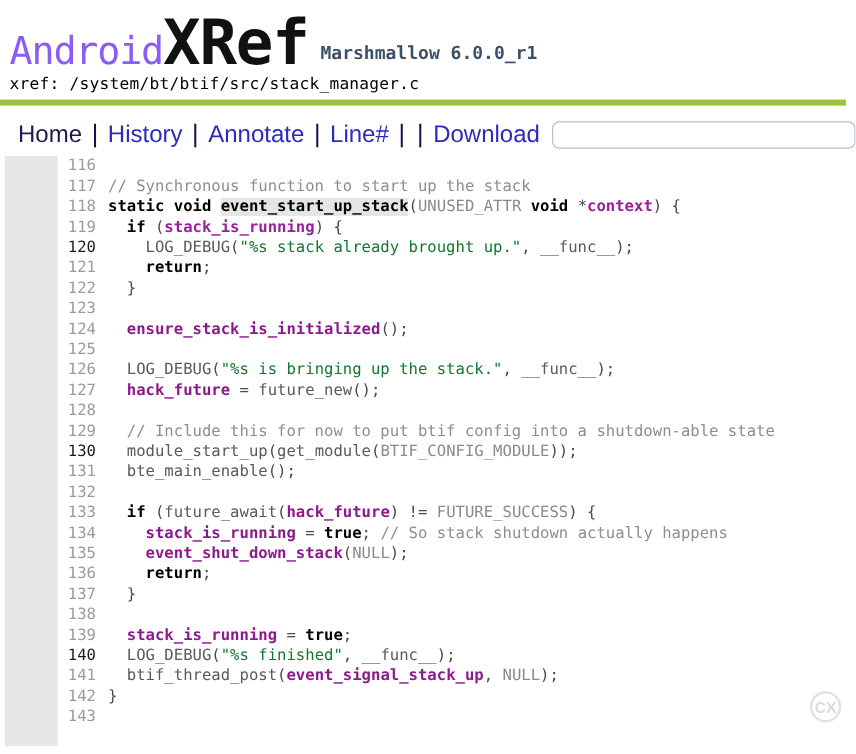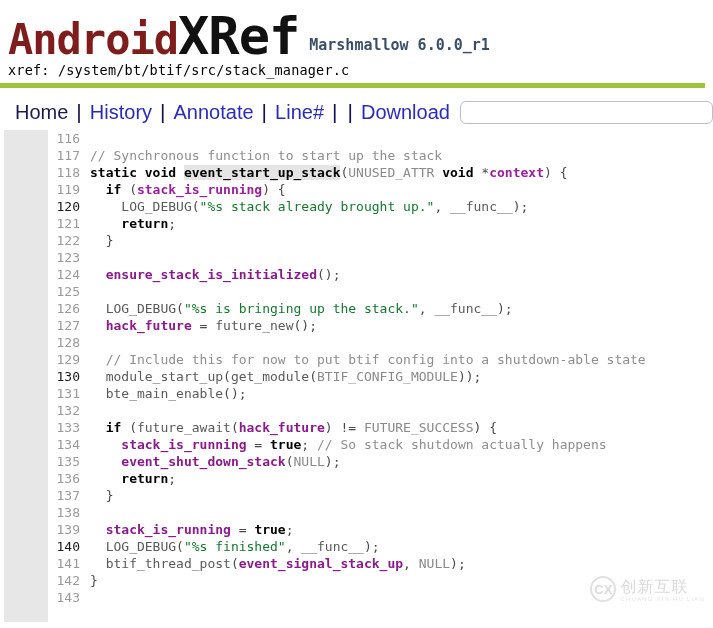--- a/index.html
+++ b/index.html
@@ -20,23 +20,23 @@
     padding: 10px 0 0 8px;
     height: 58px;
     box-sizing: border-box;
   }
   #logo {
     white-space: nowrap;
     line-height: 1;
   }
   .logo-android {
     font-family: "DejaVu Sans Mono", "Liberation Mono", monospace;
-    font-size: 42px;
-    font-weight: bold;
-    color: #7f1d1d;
+    font-size: 32px;
+    font-weight: normal;
+    color: #8b5cf6;
     letter-spacing: -1px;
   }
   .logo-xref {
     font-family: "DejaVu Sans Mono", "Liberation Mono", monospace;
     font-size: 52px;
     font-weight: bold;
     color: #111111;
     letter-spacing: -1px;
   }
   .logo-version {
@@ -232,17 +232,13 @@
   <input id="search-box" type="text" placeholder="" style="">
 </div>
 
 <div id="code-view">
   <div id="gutter-bg"></div>
   <div id="code-lines"><div class="code-line"><span class="lineno">116</span><span class="code-text"></span></div><div class="code-line"><span class="lineno">117</span><span class="code-text"><span class="t-comment">// Synchronous function to start up the stack</span></span></div><div class="code-line"><span class="lineno">118</span><span class="code-text"><span class="t-kw">static void </span><span class="t-hl">event_start_up_stack</span><span class="t-punc">(</span><span class="t-const">UNUSED_ATTR </span><span class="t-kw">void </span><span class="t-punc">*</span><span class="t-idp">context</span><span class="t-punc">) {</span></span></div><div class="code-line"><span class="lineno">119</span><span class="code-text"><span class="t-kw">  if </span><span class="t-punc">(</span><span class="t-idp">stack_is_running</span><span class="t-punc">) {</span></span></div><div class="code-line"><span class="lineno decade">120</span><span class="code-text"><span class="t-plain">    LOG_DEBUG</span><span class="t-punc">(</span><span class="t-str">"%s stack already brought up."</span><span class="t-punc">, </span><span class="t-plain">__func__</span><span class="t-punc">);</span></span></div><div class="code-line"><span class="lineno">121</span><span class="code-text"><span class="t-kw">    return</span><span class="t-punc">;</span></span></div><div class="code-line"><span class="lineno">122</span><span class="code-text"><span class="t-punc">  }</span></span></div><div class="code-line"><span class="lineno">123</span><span class="code-text"></span></div><div class="code-line"><span class="lineno">124</span><span class="code-text"><span class="t-id">  ensure_stack_is_initialized</span><span class="t-punc">();</span></span></div><div class="code-line"><span class="lineno">125</span><span class="code-text"></span></div><div class="code-line"><span class="lineno">126</span><span class="code-text"><span class="t-plain">  LOG_DEBUG</span><span class="t-punc">(</span><span class="t-str">"%s is bringing up the stack."</span><span class="t-punc">, </span><span class="t-plain">__func__</span><span class="t-punc">);</span></span></div><div class="code-line"><span class="lineno">127</span><span class="code-text"><span class="t-id">  hack_future</span><span class="t-punc"> = </span><span class="t-plain">future_new</span><span class="t-punc">();</span></span></div><div class="code-line"><span class="lineno">128</span><span class="code-text"></span></div><div class="code-line"><span class="lineno">129</span><span class="code-text"><span class="t-comment">  // Include this for now to put btif config into a shutdown-able state</span></span></div><div class="code-line"><span class="lineno decade">130</span><span class="code-text"><span class="t-plain">  module_start_up</span><span class="t-punc">(</span><span class="t-plain">get_module</span><span class="t-punc">(</span><span class="t-const">BTIF_CONFIG_MODULE</span><span class="t-punc">));</span></span></div><div class="code-line"><span class="lineno">131</span><span class="code-text"><span class="t-plain">  bte_main_enable</span><span class="t-punc">();</span></span></div><div class="code-line"><span class="lineno">132</span><span class="code-text"></span></div><div class="code-line"><span class="lineno">133</span><span class="code-text"><span class="t-kw">  if </span><span class="t-punc">(</span><span class="t-plain">future_await</span><span class="t-punc">(</span><span class="t-id">hack_future</span><span class="t-punc">) != </span><span class="t-const">FUTURE_SUCCESS</span><span class="t-punc">) {</span></span></div><div class="code-line"><span class="lineno">134</span><span class="code-text"><span class="t-id">    stack_is_running</span><span class="t-punc"> = </span><span class="t-kw">true</span><span class="t-punc">; </span><span class="t-comment">// So stack shutdown actually happens</span></span></div><div class="code-line"><span class="lineno">135</span><span class="code-text"><span class="t-id">    event_shut_down_stack</span><span class="t-punc">(</span><span class="t-const">NULL</span><span class="t-punc">);</span></span></div><div class="code-line"><span class="lineno">136</span><span class="code-text"><span class="t-kw">    return</span><span class="t-punc">;</span></span></div><div class="code-line"><span class="lineno">137</span><span class="code-text"><span class="t-punc">  }</span></span></div><div class="code-line"><span class="lineno">138</span><span class="code-text"></span></div><div class="code-line"><span class="lineno">139</span><span class="code-text"><span class="t-id">  stack_is_running</span><span class="t-punc"> = </span><span class="t-kw">true</span><span class="t-punc">;</span></span></div><div class="code-line"><span class="lineno decade">140</span><span class="code-text"><span class="t-plain">  LOG_DEBUG</span><span class="t-punc">(</span><span class="t-str">"%s finished"</span><span class="t-punc">, </span><span class="t-plain">__func__</span><span class="t-punc">);</span></span></div><div class="code-line"><span class="lineno">141</span><span class="code-text"><span class="t-plain">  btif_thread_post</span><span class="t-punc">(</span><span class="t-id">event_signal_stack_up</span><span class="t-punc">, </span><span class="t-const">NULL</span><span class="t-punc">);</span></span></div><div class="code-line"><span class="lineno">142</span><span class="code-text"><span class="t-punc">}</span></span></div><div class="code-line"><span class="lineno">143</span><span class="code-text"></span></div></div>
 </div>
 
 <div id="watermark">
   <div id="wm-logo">CX</div>
-  <div id="wm-text">
-    <div id="wm-cn">创新互联</div>
-    <div id="wm-py">CHUANG XIN HU LIAN</div>
-  </div>
 </div>
 
 </body></html>

